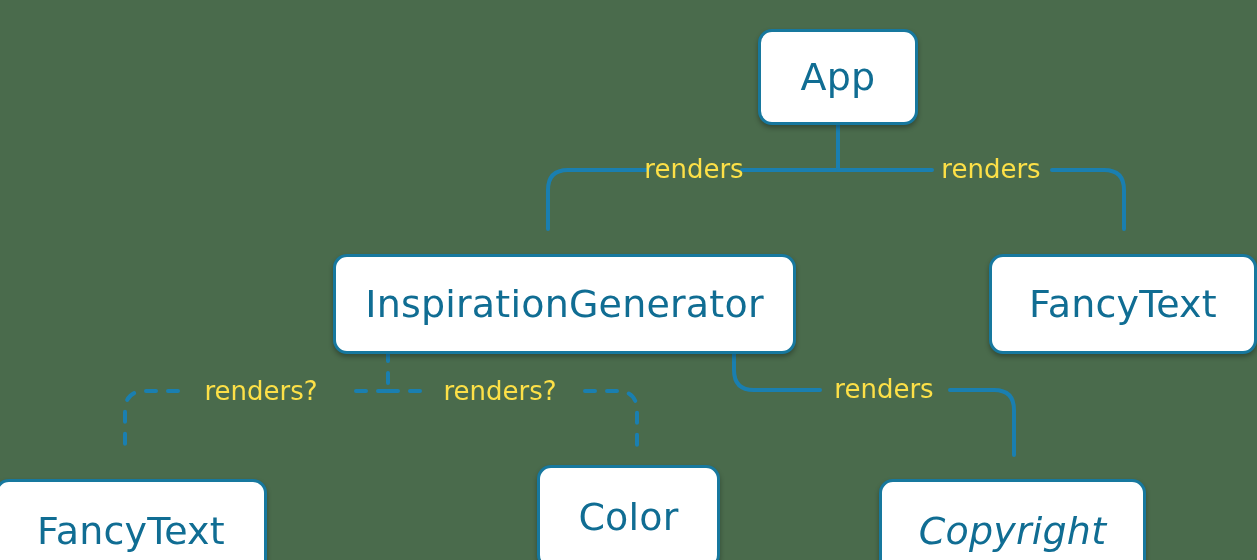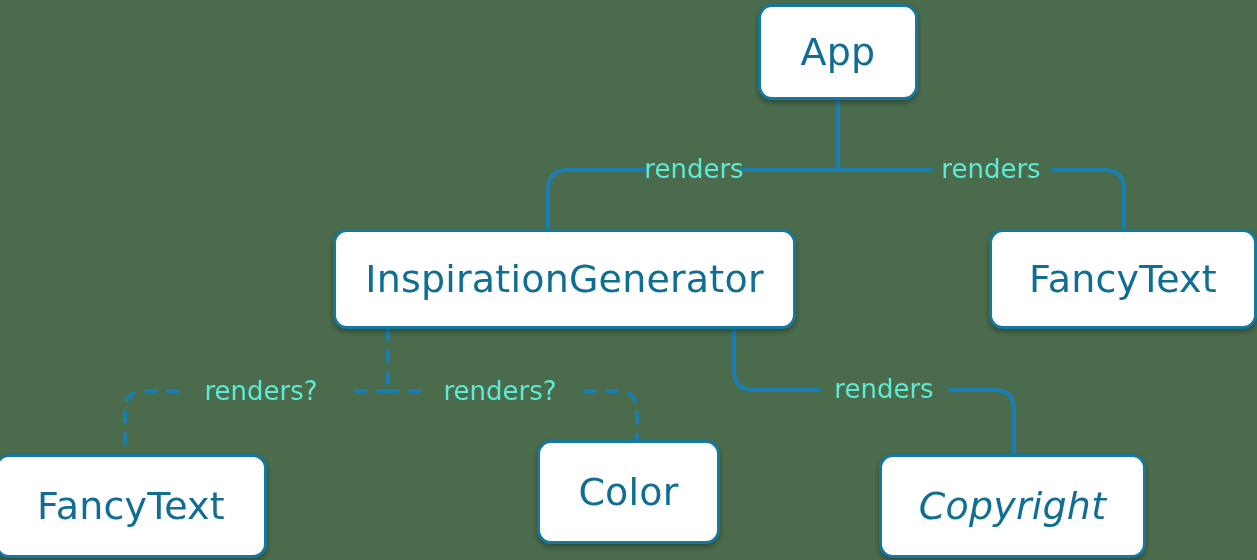--- a/index.html
+++ b/index.html
@@ -29,32 +29,33 @@
     position: absolute;
     box-sizing: border-box;
     background: #ffffff;
     border: 3px solid #17789e;
     border-radius: 14px;
     display: flex;
     align-items: center;
     justify-content: center;
     box-shadow: 0 3px 5px rgba(0,0,0,0.30);
     z-index: 5;
+    margin-top: 25px;
   }
   .node-label {
     color: #106d93;
     font-size: 38px;
     font-weight: 400;
     letter-spacing: 0.2px;
     white-space: nowrap;
     line-height: 1;
   }
   .edge-label {
     position: absolute;
-    color: #5eead4;
+    color: #fde047;
     font-size: 26px;
     font-weight: 400;
     white-space: nowrap;
     line-height: 1;
     transform: translate(-50%, -50%);
     z-index: 4;
   }
 </style>
 </head>
 <body>

